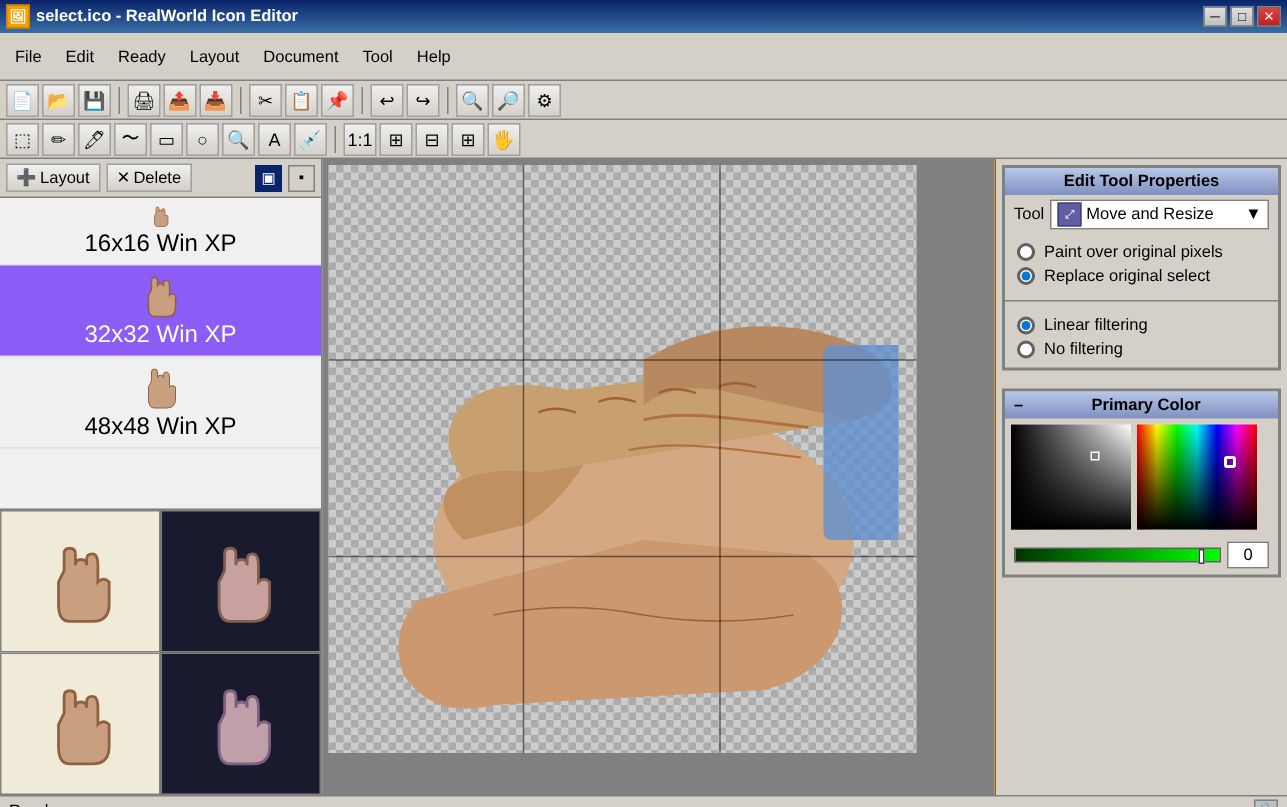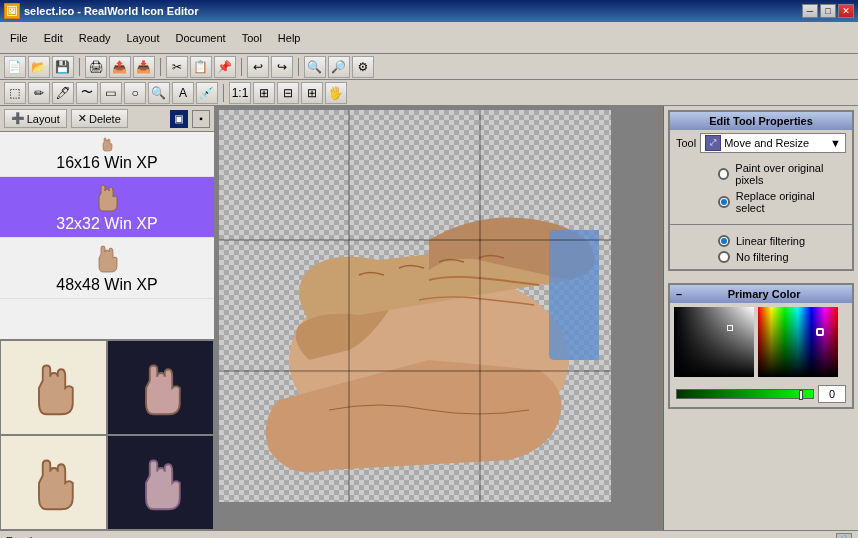--- a/index.html
+++ b/index.html
@@ -188,21 +188,21 @@
     }
     .tool-label { font-size: 11px; }
     .tool-select {
       flex: 1;
       display: flex; align-items: center; justify-content: space-between;
       background: white; border: 1px solid #808080;
       padding: 1px 4px; font-size: 11px; cursor: pointer;
       height: 20px;
     }
 
-    .radio-group { padding: 4px 8px; margin-left: 40px; }
+    .radio-group { padding: 4px 8px; }
     .radio-row {
       display: flex; align-items: center; gap: 6px;
       padding: 2px 0; font-size: 11px; cursor: pointer;
     }
     .radio-outer {
       width: 12px; height: 12px;
       border-radius: 50%;
       border: 2px solid #606060;
       display: flex; align-items: center; justify-content: center;
       background: white;

